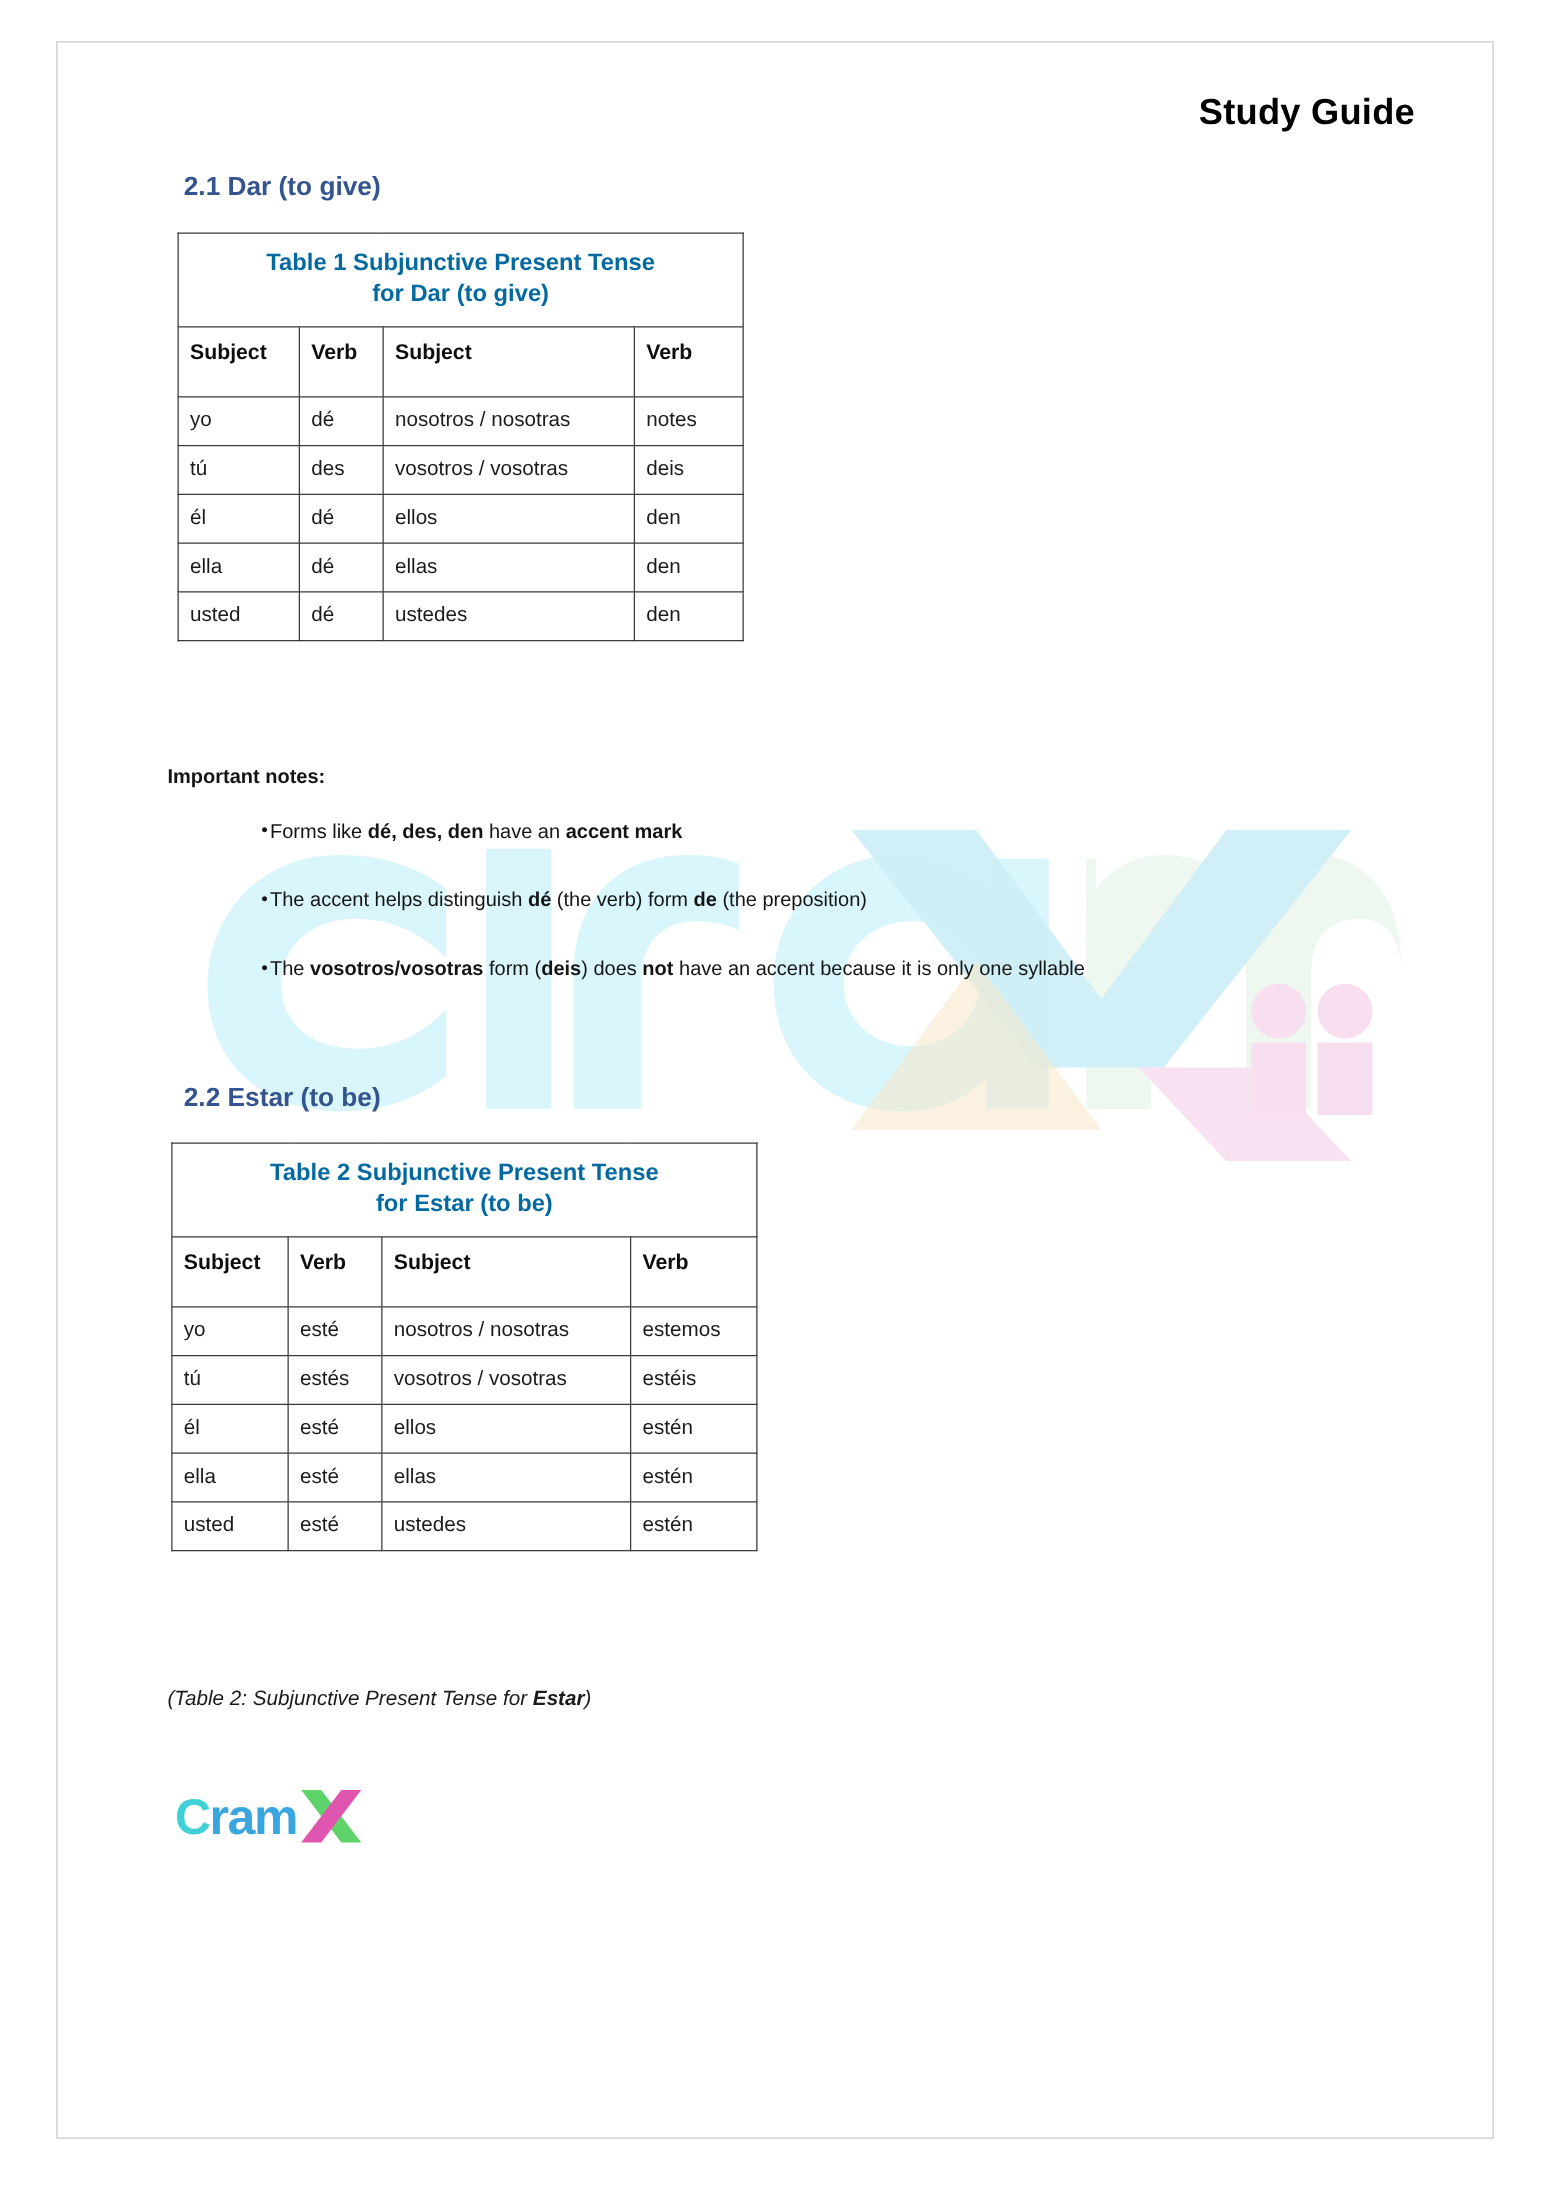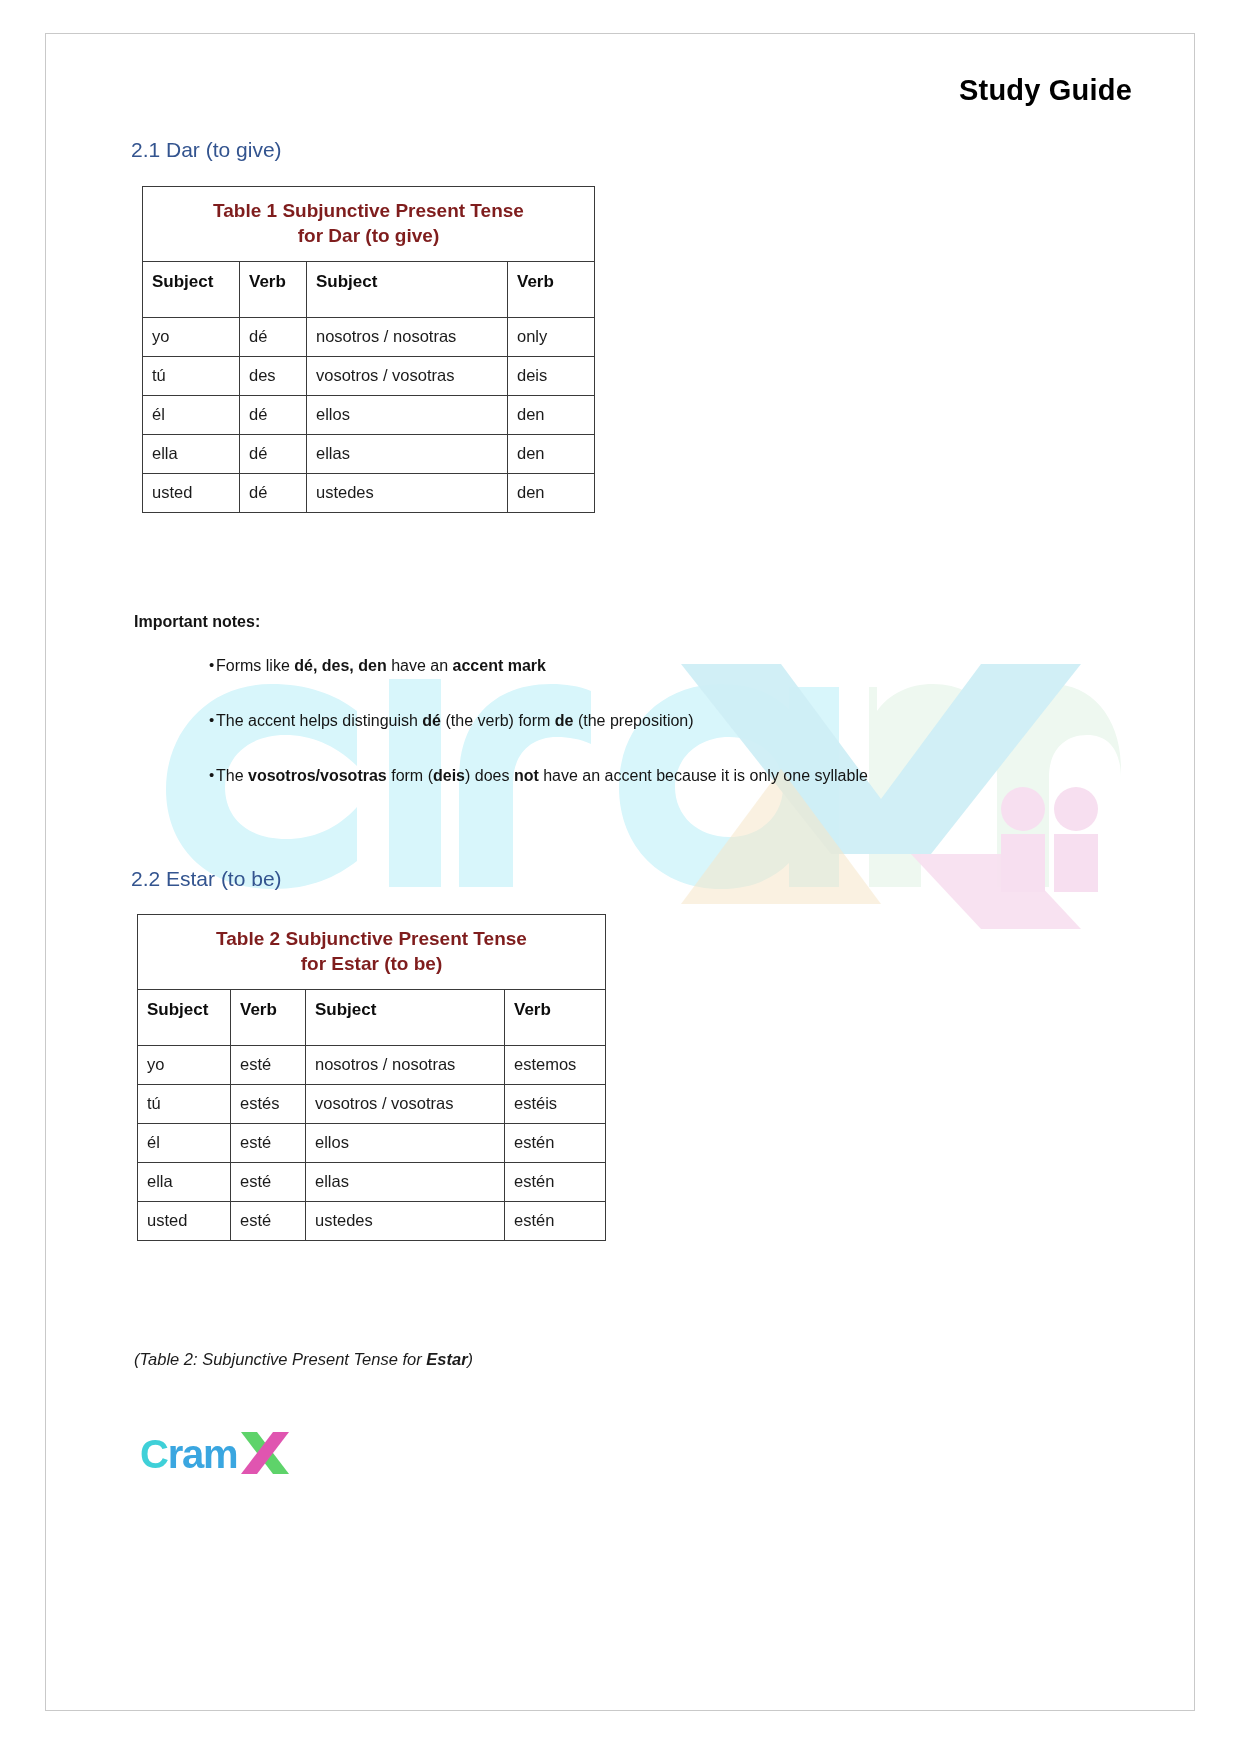--- a/index.html
+++ b/index.html
@@ -52,23 +52,23 @@
     font-size: 29px;
     font-weight: bold;
     color: #000000;
     letter-spacing: 0.2px;
     z-index: 2;
   }
 
   
   .section-heading {
     position: absolute;
-    left: 85px;
+    left: 101px;
     font-size: 21px;
-    font-weight: normal;
+    font-weight: bold;
     color: #33548f;
     z-index: 2;
   }
   #heading-dar { top: 104px; }
   #heading-estar { top: 833px; }
 
   
   .conj-table {
     position: absolute;
     border-collapse: collapse;
@@ -86,21 +86,21 @@
     text-align: left;
     vertical-align: middle;
     background: transparent;
   }
   .conj-table .tbl-caption {
     text-align: center;
     font-weight: bold;
     font-size: 19px;
     padding: 11px 14px 13px 14px;
     line-height: 1.32;
-    color: #7f1d1d;
+    color: #0369a1;
   }
   .conj-table .col-head {
     font-weight: bold;
     font-size: 17px;
     color: #0d0d0d;
     padding-top: 10px;
     padding-bottom: 25px;
   }
   .c-subj1 { width: 78px; }
   .c-verb1 { width: 48px; }
@@ -225,21 +225,21 @@
         <tr>
           <td class="col-head c-subj1">Subject</td>
           <td class="col-head c-verb1">Verb</td>
           <td class="col-head c-subj2">Subject</td>
           <td class="col-head c-verb2">Verb</td>
         </tr>
         <tr>
           <td>yo</td>
           <td>dé</td>
           <td>nosotros / nosotras</td>
-          <td>only</td>
+          <td>notes</td>
         </tr>
         <tr>
           <td>tú</td>
           <td>des</td>
           <td>vosotros / vosotras</td>
           <td>deis</td>
         </tr>
         <tr>
           <td>él</td>
           <td>dé</td>

